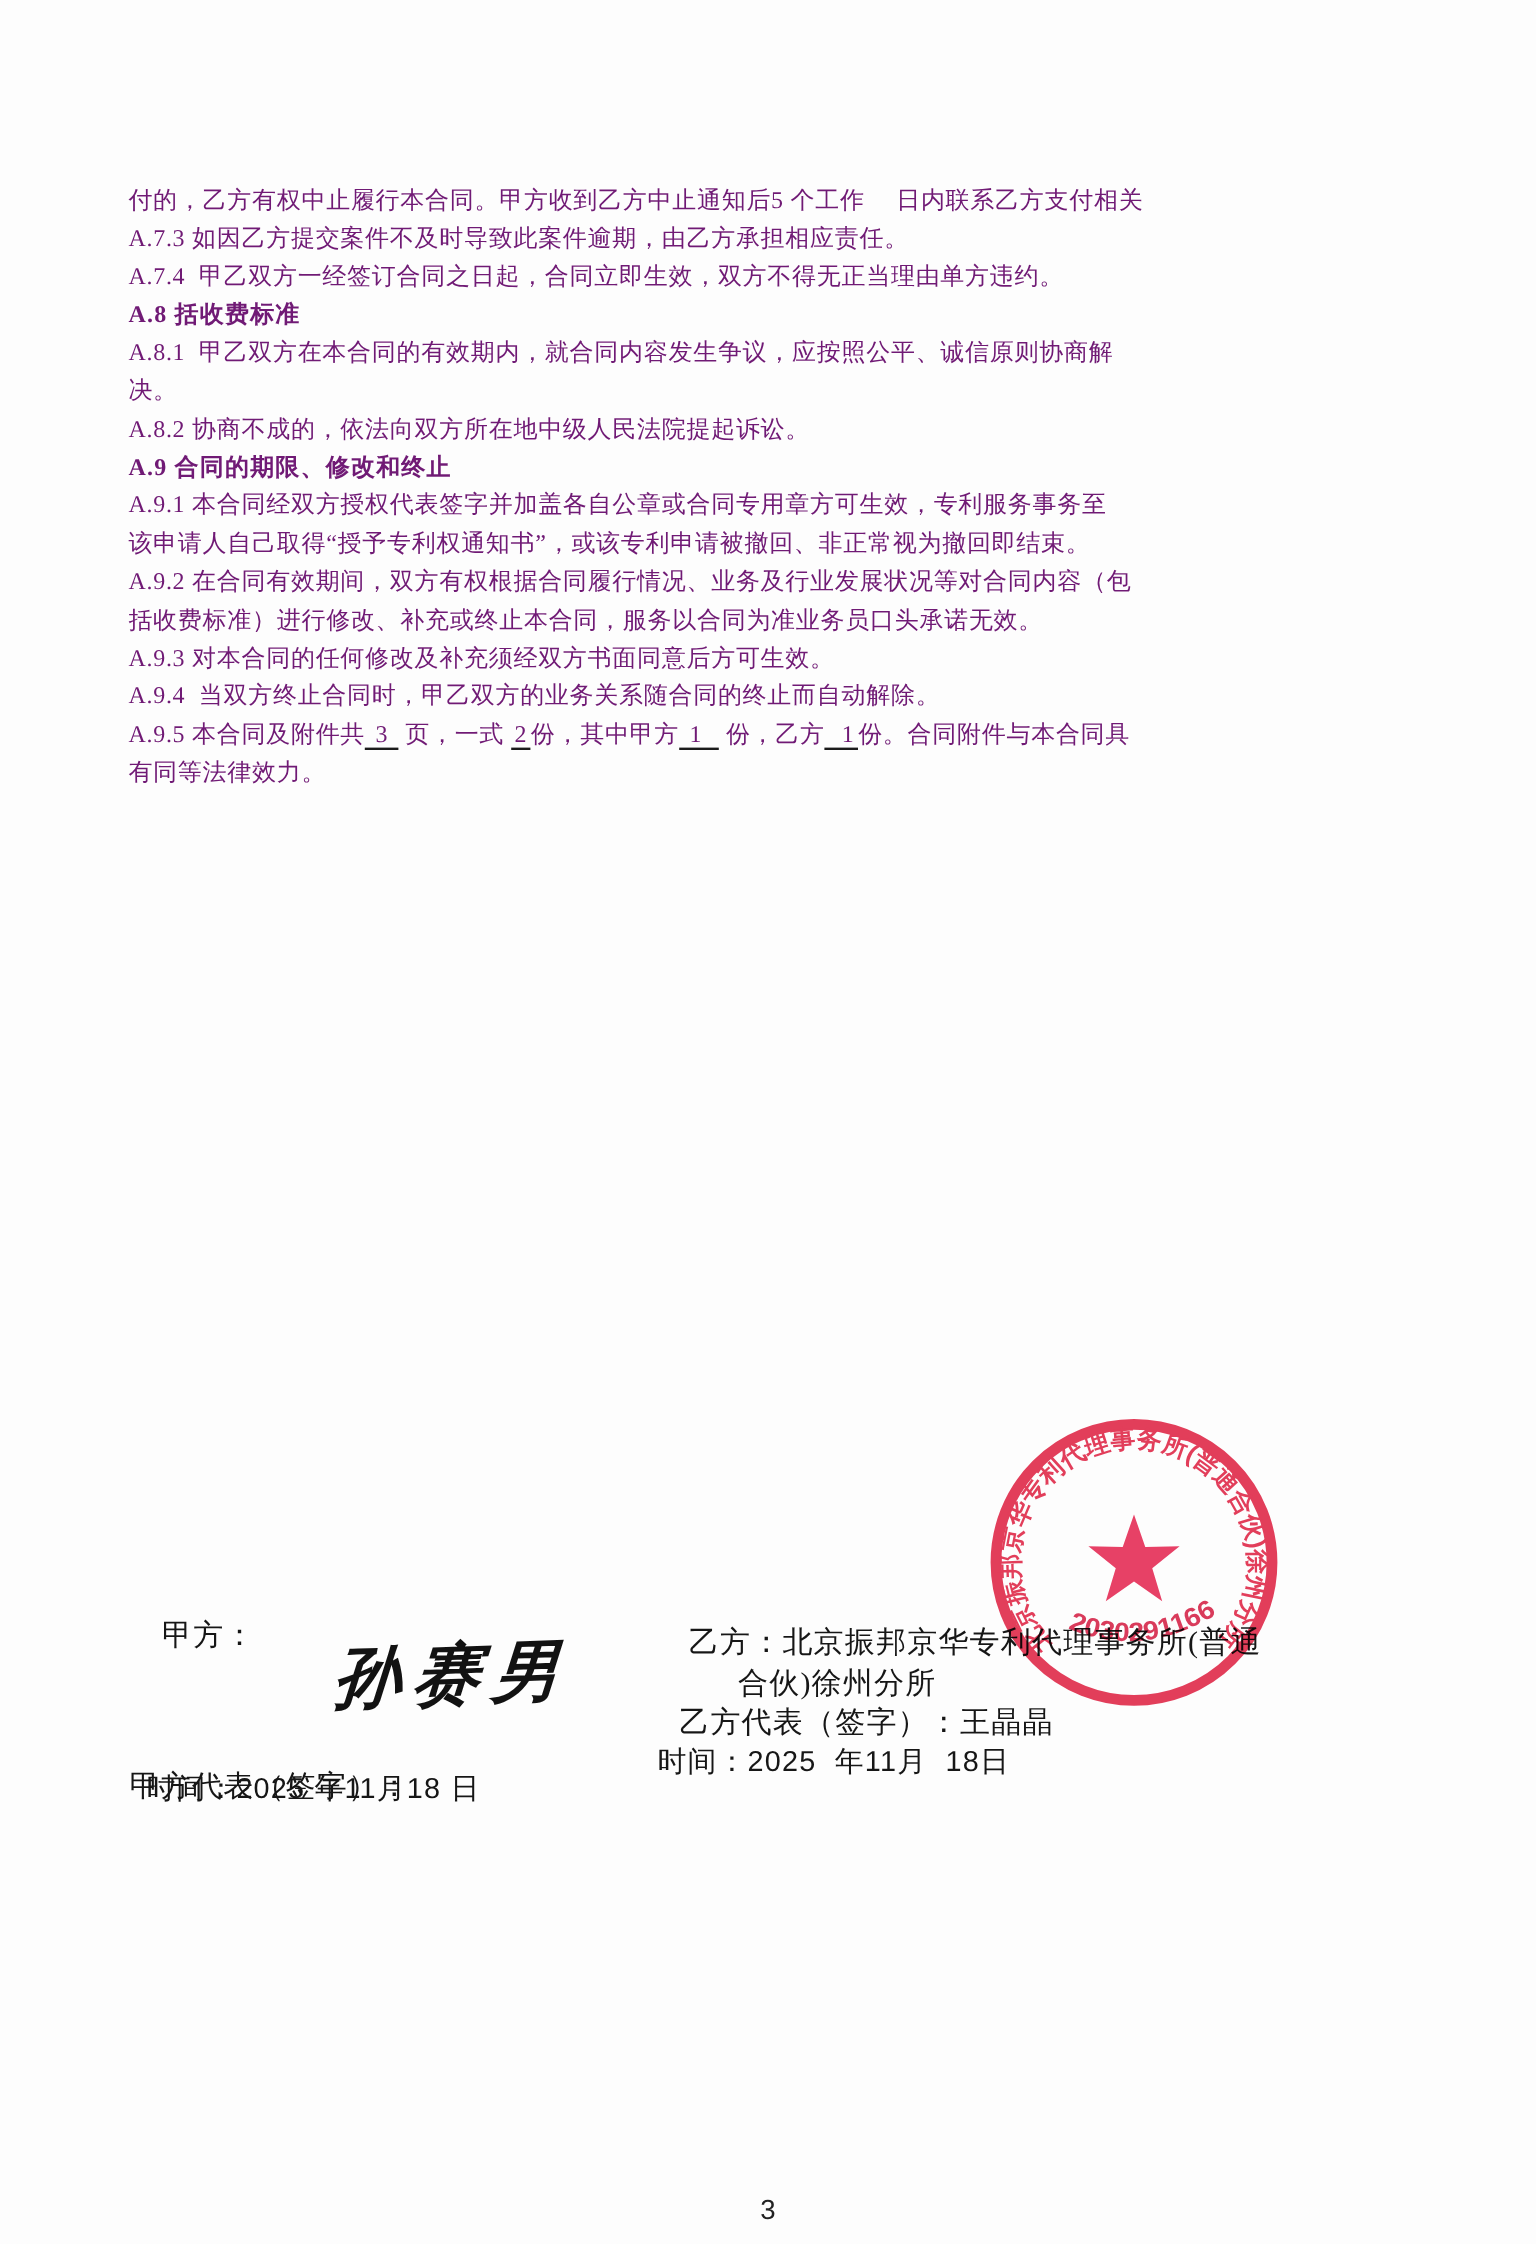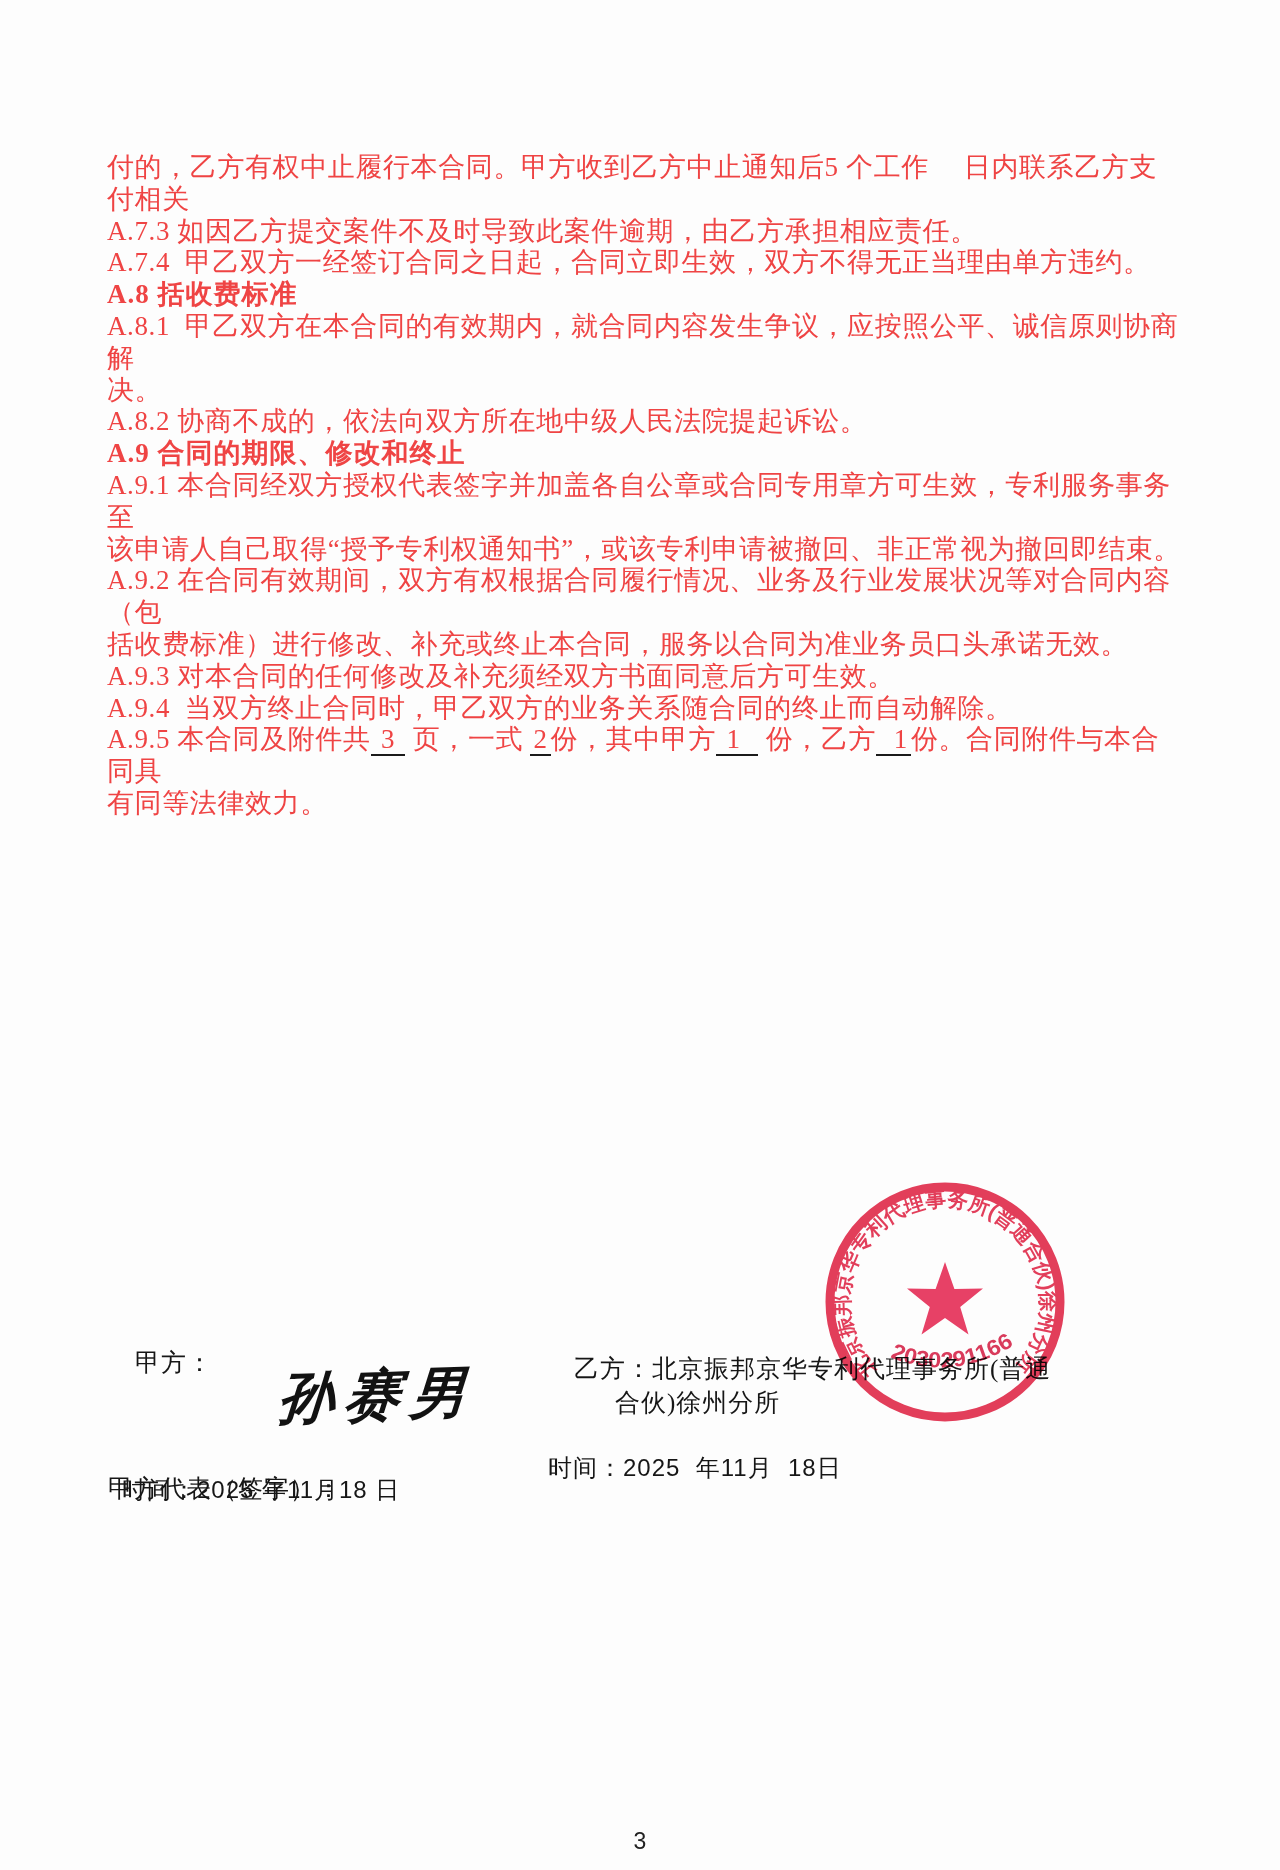--- a/index.html
+++ b/index.html
@@ -12,24 +12,24 @@
     position:relative;
     width:1280px;height:1870px;
     background:#fdfdfd;
     overflow:hidden;
     color:#1b1b1b;
   }
   
   #contract-body{
     position:absolute;
     left:107px; top:152px; width:1076px;
-    font-size:27px;
+    font-size:20px;
     letter-spacing:0.6px;
     line-height:31.8px;
-    color:#ef4444;
+    color:#701a75;
   }
   .doc-line{white-space:pre-wrap;}
   .doc-line.bold{font-weight:bold;letter-spacing:1px;}
   .doc-line .u{
     border-bottom:2px solid #1b1b1b;
     padding:0 3px;
   }
   
   .sig-text{
     position:absolute;
@@ -98,20 +98,21 @@
       <div class="doc-line"><span>有同等法律效力。</span></div>
     </div>
 
   <div class="sig-text" id="party-a-label">甲方：</div>
   <div class="sig-text" id="party-a-rep">甲方代表（签字）：</div>
   <div id="party-a-signature">孙赛男</div>
   <div class="sig-text" id="party-a-date">时间：2025 年11月18 日</div>
 
   <div class="sig-text" id="party-b-line1">乙方：北京振邦京华专利代理事务所(普通</div>
   <div class="sig-text" id="party-b-line2">合伙)徐州分所</div>
+  <div class="sig-text" id="party-b-rep">乙方代表（签字）：王晶晶</div>
   <div class="sig-text" id="party-b-date">时间：2025  年11月  18日</div>
 
   <svg id="seal" viewBox="0 0 268 268" xmlns="http://www.w3.org/2000/svg">
     <defs>
       <path id="seal-ring-path" d="M 66,202 A 96,96 0 1 1 202,202" fill="none"></path>
       <path id="seal-num-path" d="M 54,176 Q 134,226 214,170" fill="none"></path>
     </defs>
     <circle cx="134" cy="134" r="115" fill="none" stroke="#e22d4d" stroke-width="9"></circle>
     <polygon fill="#e8305a" points="134,94 143.4,121.1 172,120.6 149.2,138.9 157.5,166.4 134,150 110.5,166.4 118.8,138.9 96,120.6 124.6,121.1"></polygon>
     <text font-family="'Liberation Sans','DejaVu Sans',sans-serif" font-size="21" font-weight="bold" fill="#e22d4d" letter-spacing="0">

